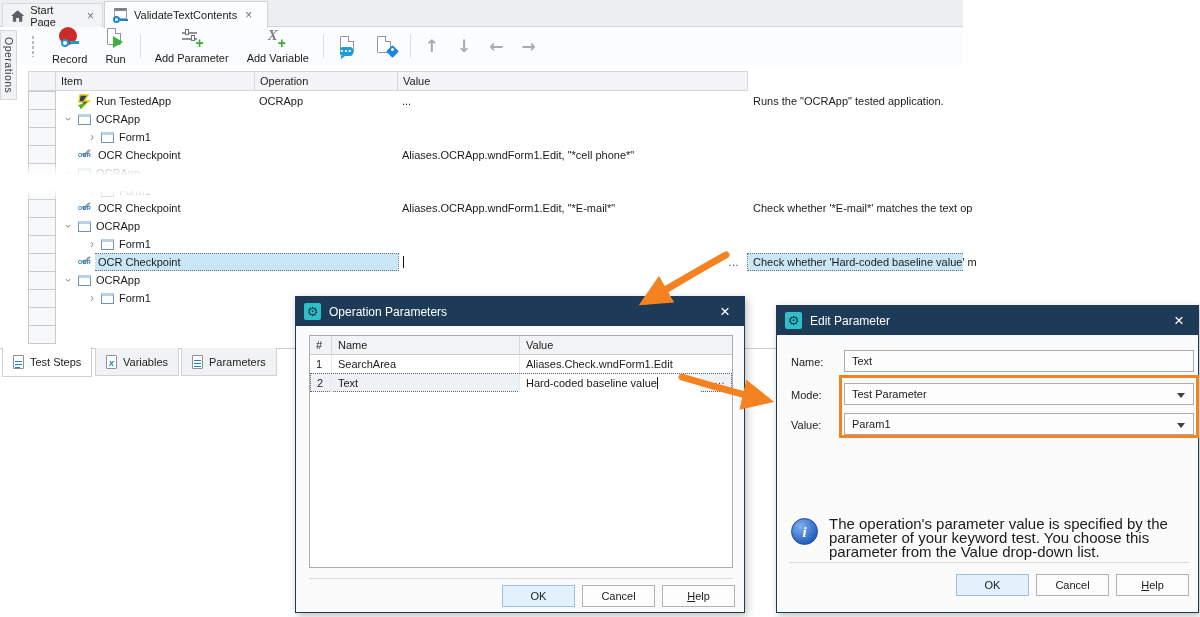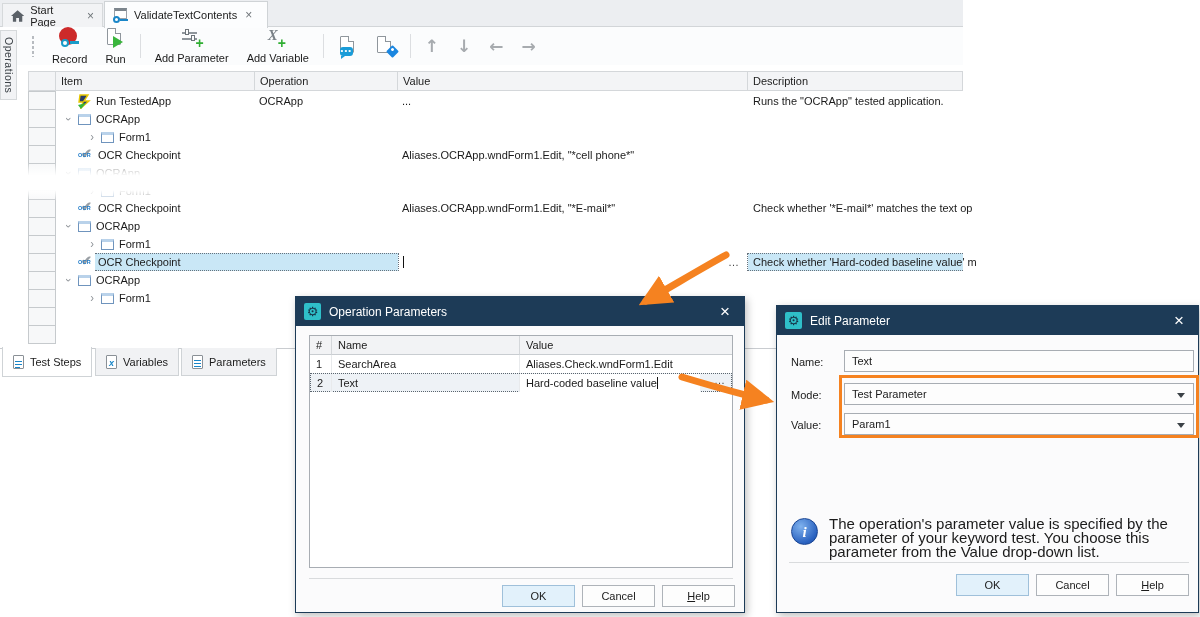--- a/index.html
+++ b/index.html
@@ -195,21 +195,20 @@
     <span class="nav-ar">↑</span>
     <span class="nav-ar">↓</span>
     <span class="nav-ar">←</span>
     <span class="nav-ar">→</span>
   </div>
 
   <div class="hdr-cell" id="hdr-gut" style="left:28px; width:28px;"></div>
   <div class="hdr-cell" style="left:56px; width:199px;">Item</div>
   <div class="hdr-cell" style="left:255px; width:143px;">Operation</div>
   <div class="hdr-cell" style="left:398px; width:350px;">Value</div>
-  <div class="hdr-cell" style="left:748px; width:215px;">Description</div>
 
   <div class="gut-cell" style="top:91px;height:19px"></div>
   <div class="gut-cell" style="top:109px;height:19px"></div>
   <div class="gut-cell" style="top:127px;height:19px"></div>
   <div class="gut-cell" style="top:145px;height:19px"></div>
   <div class="gut-cell" style="top:163px;height:14px"></div>
   <div class="gut-cell" style="top:190px;height:10px"></div>
   <div class="gut-cell" style="top:199px;height:19px"></div>
   <div class="gut-cell" style="top:217px;height:19px"></div>
   <div class="gut-cell" style="top:235px;height:19px"></div>

